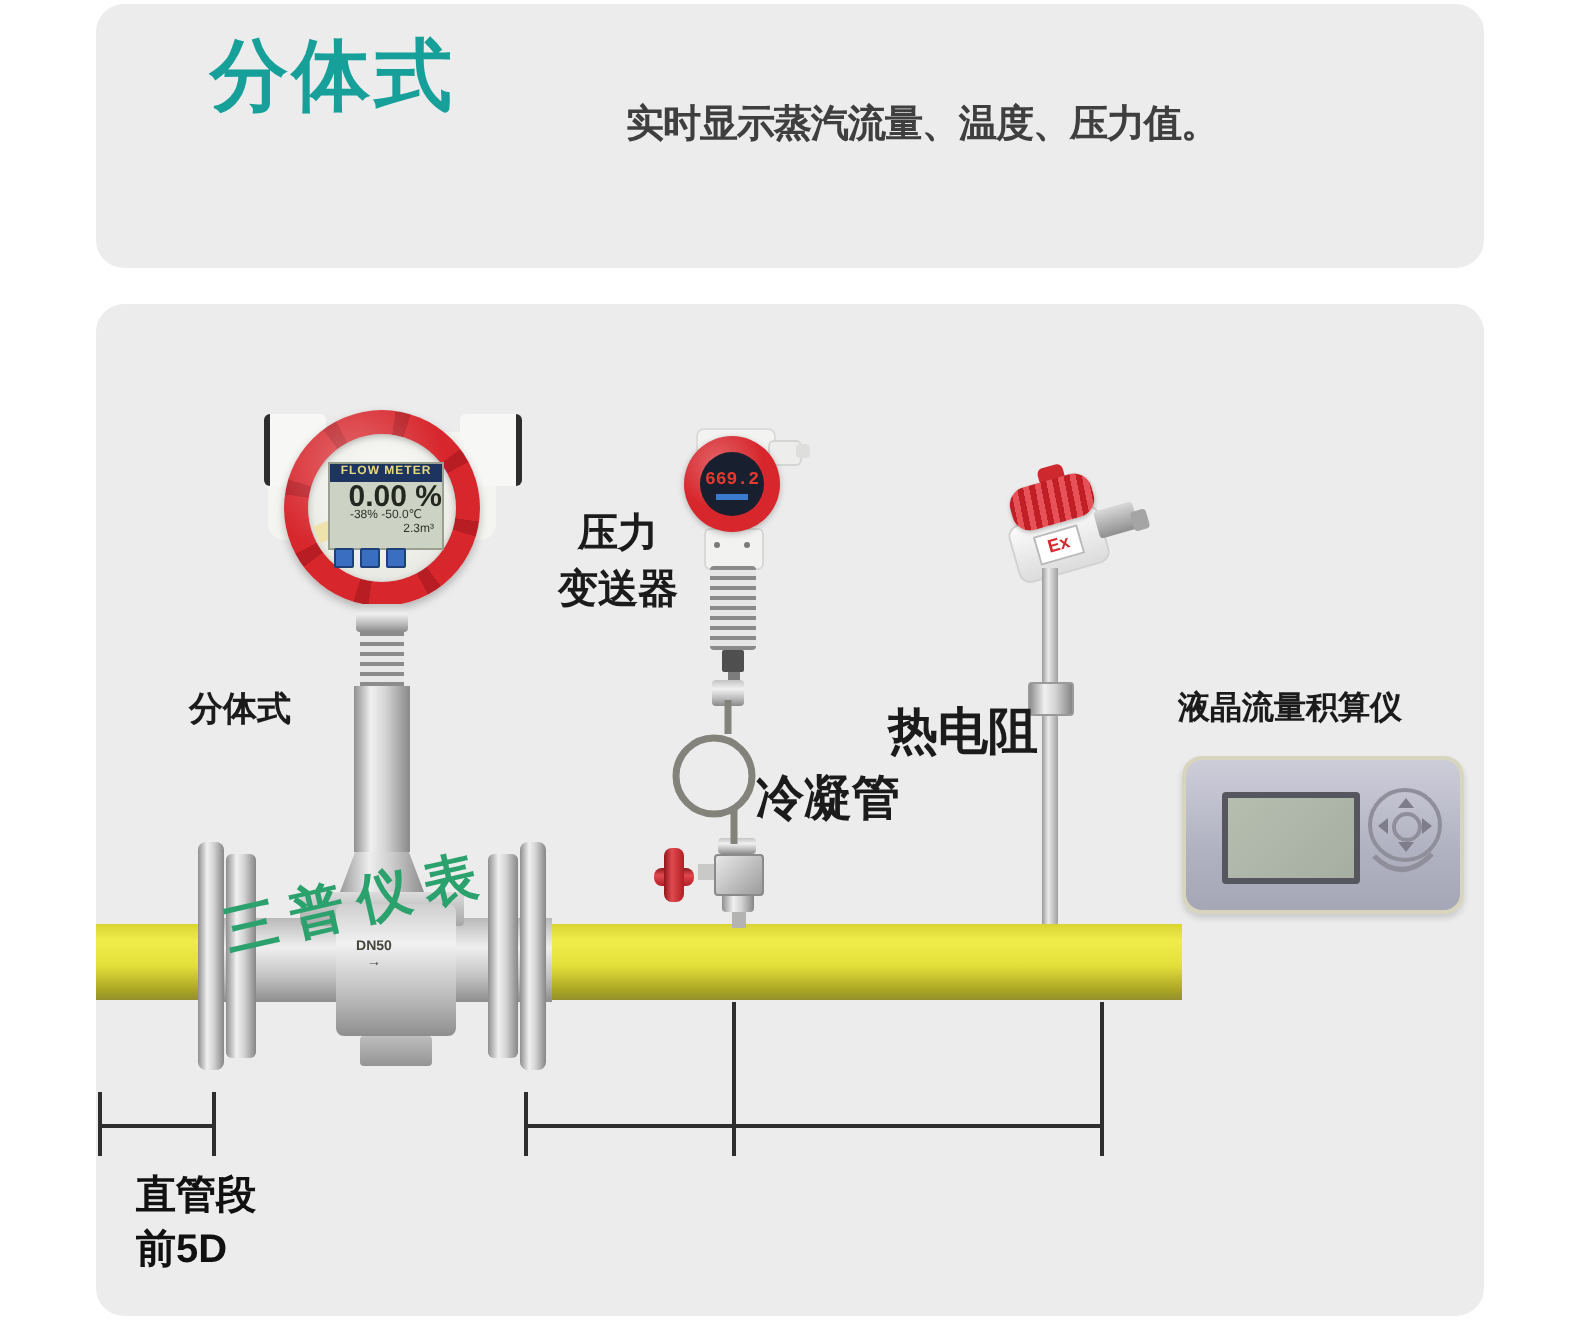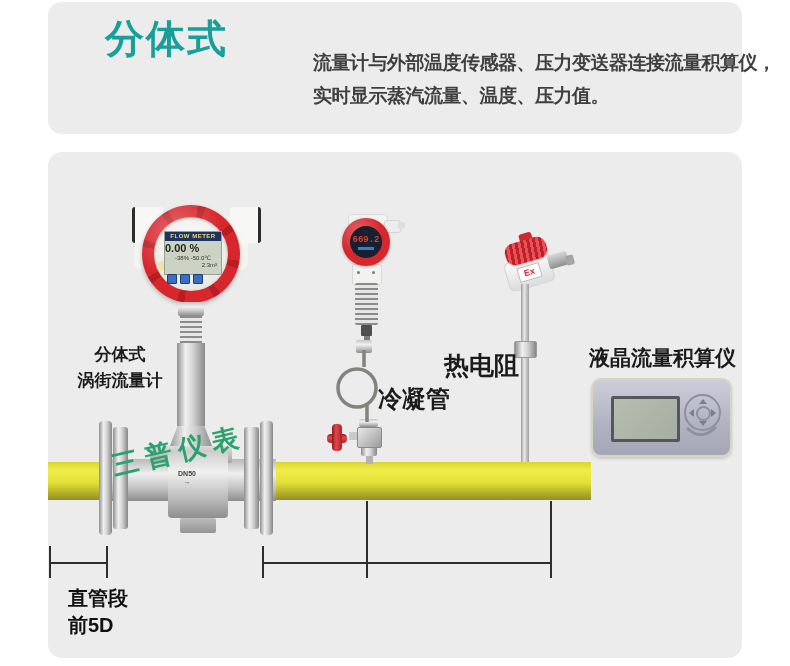--- a/index.html
+++ b/index.html
@@ -34,21 +34,21 @@
       background:radial-gradient(circle at 35% 28%,rgba(255,255,255,.30),rgba(255,255,255,0) 48%),
                  repeating-conic-gradient(from 8deg,#b81d23 0deg 9deg,#D7272D 9deg 45deg);
       box-shadow:0 2px 4px rgba(0,0,0,.25);}
   .fm-inner{left:154px;top:217px;width:74px;height:74px;border-radius:50%;z-index:3;
       background:radial-gradient(circle at 50% 40%,#ffffff 0%,#e9e9e3 75%);
       box-shadow:inset 0 1px 3px rgba(0,0,0,.25);}
   .fm-wedge{left:157px;top:257px;width:32px;height:9px;background:#efe3ab;transform:rotate(-22deg);z-index:3;}
   .fm-lcd{left:164px;top:231px;width:56px;height:42px;background:#ccd2c4;border:1px solid #99a090;z-index:4;overflow:hidden;}
   .lcd-brand{display:block;height:9px;background:#1d3461;color:#e9da7c;font-size:6px;line-height:9px;
              text-align:center;letter-spacing:.5px;font-weight:700;}
-  .lcd-main{display:block;font-size:11px;line-height:13px;font-weight:700;color:#23271f;text-align:left;margin-top:1px;}
+  .lcd-main{display:block;font-size:15px;line-height:13px;font-weight:700;color:#23271f;text-align:right;margin-top:1px;}
   .lcd-sub{display:block;font-size:6px;line-height:7px;color:#2e332a;text-align:center;}
   .lcd-aux{display:block;font-size:6px;line-height:7px;color:#2e332a;text-align:right;padding-right:4px;}
   .fm-btn{top:274px;width:8px;height:8px;background:#3a6ec0;border:1px solid #1d3f7a;border-radius:1px;z-index:4;}
   .fm-collar{left:178px;top:302px;width:26px;height:14px;border-radius:2px;z-index:3;}
   .fm-bellows{left:180px;top:316px;width:22px;height:27px;z-index:3;
       background:repeating-linear-gradient(180deg,#8c8c8c 0 2px,#e8e8e8 2px 5px);}
   .fm-tube{left:177px;top:343px;width:28px;height:83px;z-index:3;
       background:linear-gradient(90deg,#8f8f8f,#f0f0f0 30%,#d6d6d6 55%,#898989);}
   .fm-flare{left:170px;top:426px;width:42px;height:20px;z-index:3;
       background:linear-gradient(90deg,#9a9a9a,#eeeeee 35%,#cfcfcf 60%,#8f8f8f);
@@ -131,40 +131,39 @@
   .tri.down{left:13px;bottom:3px;border-left:4px solid transparent;border-right:4px solid transparent;border-top:5px solid #7d7d8b;}
   .tri.left{left:3px;top:13px;border-top:4px solid transparent;border-bottom:4px solid transparent;border-right:5px solid #7d7d8b;}
   .tri.right{right:3px;top:13px;border-top:4px solid transparent;border-bottom:4px solid transparent;border-left:5px solid #7d7d8b;}
 
   
   .lbl{z-index:10;color:#1b1b1b;font-weight:600;}
   .lbl-meter{left:58px;top:342px;width:124px;text-align:center;font-size:17px;line-height:26px;}
   .lbl-pt{left:272px;top:253px;width:74px;text-align:center;font-size:20px;line-height:28px;}
   .lbl-cd{left:378px;top:383px;font-size:24px;}
   .lbl-rtd{left:444px;top:349px;font-size:25px;}
-  .lbl-tt{left:589px;top:344px;font-size:21px;font-family:Liberation Serif, serif;}
+  .lbl-tt{left:589px;top:344px;font-size:16px;font-family:Liberation Serif, serif;}
   .lbl-dim{color:#111111;font-weight:700;font-size:20px;line-height:27px;}
   .lbl-before{left:52px;top:585px;margin-left:16px;}
   .lbl-after{left:266px;top:582px;}
 
   
   .dim{background:#2e2e2e;z-index:5;}
   .svg-overlay{left:0;top:0;width:790px;height:666px;z-index:6;pointer-events:none;}
 </style>
 </head>
 <body>
 
 <div class="page">
 
   <div class="abs top-panel">
     <div class="abs main-title">
       <div>分体式</div>
     </div>
     <div class="abs top-desc">
-      <div>流量计与外部温度传感器、压力变送器连接流量积算仪，</div>
       <div>实时显示蒸汽流量、温度、压力值。</div>
     </div>
   </div>
 
   <div class="abs main-panel"></div>
 
   <div class="abs pipe"></div>
 
   <div class="abs fm-back"></div>
   <div class="abs fm-ear l"></div>
@@ -247,21 +246,24 @@
   <div class="abs dim" style="left:49px;top:546px;width:2px;height:32px;"></div>
   <div class="abs dim" style="left:106px;top:546px;width:2px;height:32px;"></div>
   <div class="abs dim" style="left:49px;top:562px;width:59px;height:2px;"></div>
   <div class="abs dim" style="left:262px;top:546px;width:2px;height:32px;"></div>
   <div class="abs dim" style="left:262px;top:562px;width:290px;height:2px;"></div>
   <div class="abs dim" style="left:366px;top:501px;width:2px;height:77px;"></div>
   <div class="abs dim" style="left:550px;top:501px;width:2px;height:77px;"></div>
 
   <div class="abs lbl lbl-meter">
     <div>分体式</div>
-    <div>涡街流量计</div>
+  </div>
+  <div class="abs lbl lbl-pt">
+    <div>压力</div>
+    <div>变送器</div>
   </div>
   <div class="abs lbl lbl-cd">冷凝管</div>
   <div class="abs lbl lbl-rtd">热电阻</div>
   <div class="abs lbl lbl-tt">液晶流量积算仪</div>
   <div class="abs lbl-dim lbl-before">
     <div>直管段</div>
     <div>前5D</div>
   </div>
 
   <svg class="abs svg-overlay" viewBox="0 0 790 666">

